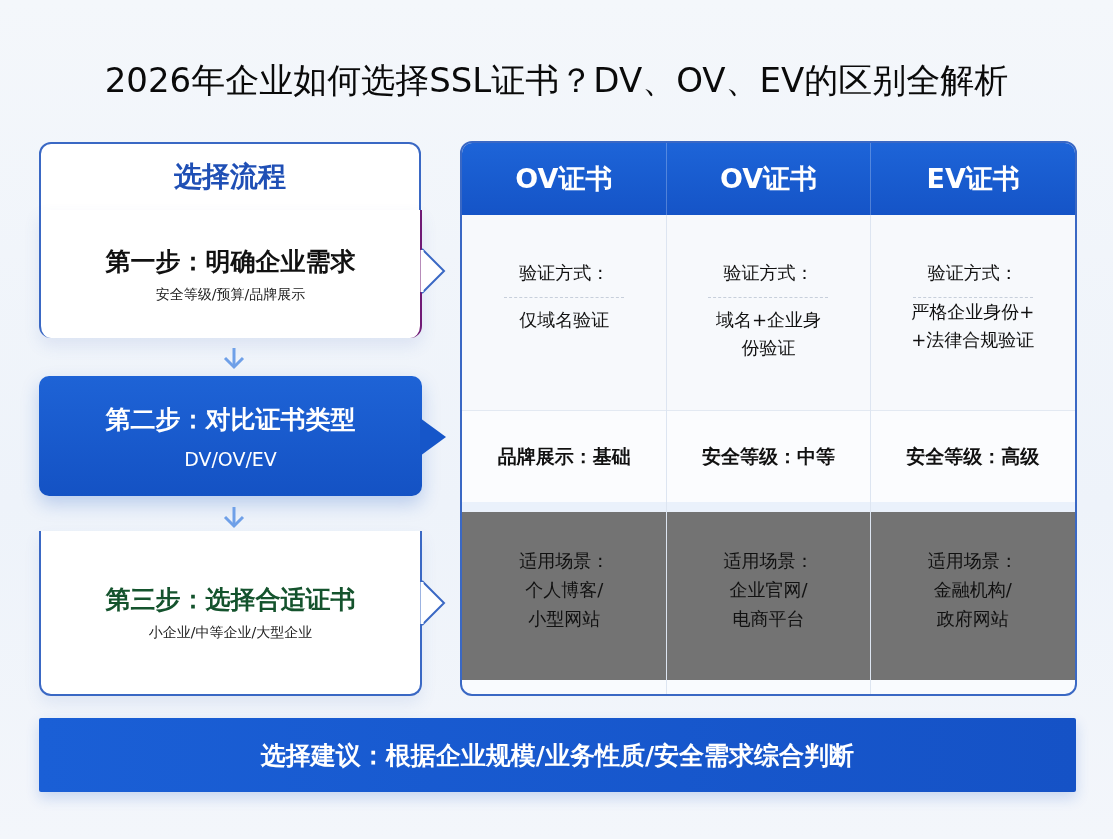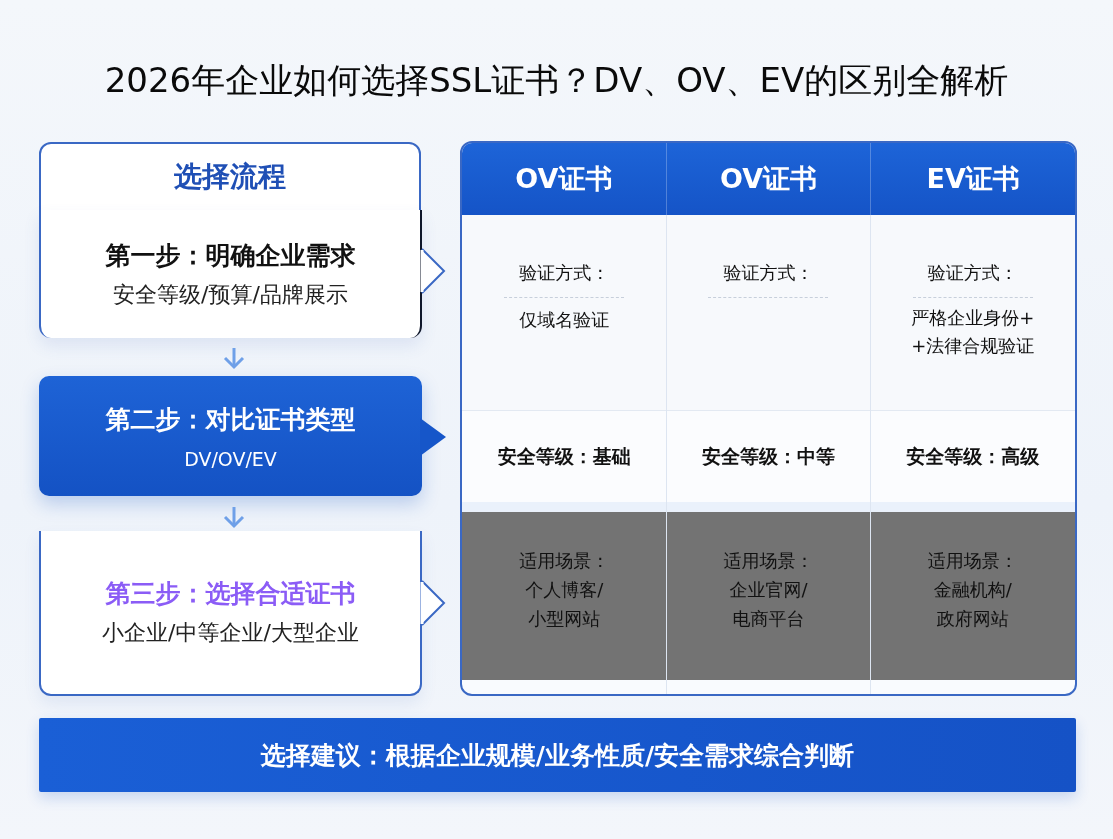--- a/index.html
+++ b/index.html
@@ -19,41 +19,41 @@
     background: #fff; border: 2px solid #3a68c4; border-bottom: 2px solid #3a68c4;
     border-radius: 12px 12px 0 0; box-sizing: border-box;
     display: flex; align-items: center; justify-content: center;
   }
   .flow-header span { color: #1f4fb5; font-size: 28px; font-weight: 800; }
   .step {
     position: absolute; left: 39px; width: 383px; box-sizing: border-box;
     display: flex; flex-direction: column; align-items: center; justify-content: center;
   }
   .step .s-title { font-size: 25px; font-weight: 800; }
-  .step .s-sub { font-size: 22px; margin-top: 8px; }
+  .step .s-sub { font-size: 14px; margin-top: 8px; }
   .step1 {
     top: 210px; height: 128px; background: #fff;
-    border-left: 2px solid #3a68c4; border-right: 2px solid #0f172a;
+    border-left: 2px solid #3a68c4; border-right: 2px solid #701a75;
     border-radius: 0 0 12px 12px;
     box-shadow: 0 8px 16px rgba(70,110,190,0.12);
   }
   .step1 .s-title { color: #111; }
   .step1 .s-sub { color: #222; }
   .step2 {
     top: 376px; height: 120px; background: linear-gradient(180deg, #1e63d6, #1452c4);
     border-radius: 10px; box-shadow: 0 8px 18px rgba(30,90,200,0.25);
   }
   .step2 .s-title { color: #fff; }
   .step2 .s-sub { color: #fff; font-size: 19px; margin-top: 12px; }
   .step3 {
     top: 531px; height: 165px; background: #fff;
     border: 2px solid #3a68c4; border-top: none; border-radius: 0 0 12px 12px;
     box-shadow: 0 8px 16px rgba(70,110,190,0.10);
   }
-  .step3 .s-title { color: #8b5cf6; }
+  .step3 .s-title { color: #14532d; }
   .step3 .s-sub { color: #222; }
   .pointer-outline {
     position: absolute; width: 28px; height: 46px;
   }
   .down-arrow {
     position: absolute; left: 222px; width: 24px; height: 24px;
   }
   
   .table {
     position: absolute; left: 460px; top: 141px; width: 617px; height: 555px;
@@ -155,33 +155,37 @@
     <div class="cell">
       <div class="lbl">验证方式：</div>
       <div class="sep"></div>
       <div class="val">
         <div>仅域名验证</div>
       </div>
     </div>
     <div class="cell">
       <div class="lbl">验证方式：</div>
       <div class="sep"></div>
+      <div class="val">
+        <div>域名+企业身</div>
+        <div>份验证</div>
+      </div>
     </div>
     <div class="cell">
       <div class="lbl">验证方式：</div>
       <div class="sep"></div>
-      <div class="val" style="margin-top:6px;">
+      <div class="val" style="margin-top:0;">
         <div>严格企业身份+</div>
         <div>+法律合规验证</div>
       </div>
     </div>
   </div>
 
   <div class="row row-level">
-    <div class="cell">安全等级：基础</div>
+    <div class="cell">品牌展示：基础</div>
     <div class="cell">安全等级：中等</div>
     <div class="cell">安全等级：高级</div>
   </div>
 
   <div class="row row-gap"></div>
 
   <div class="row row-scene">
     <div class="cell">
       <div>适用场景：</div>
       <div>个人博客/</div>

